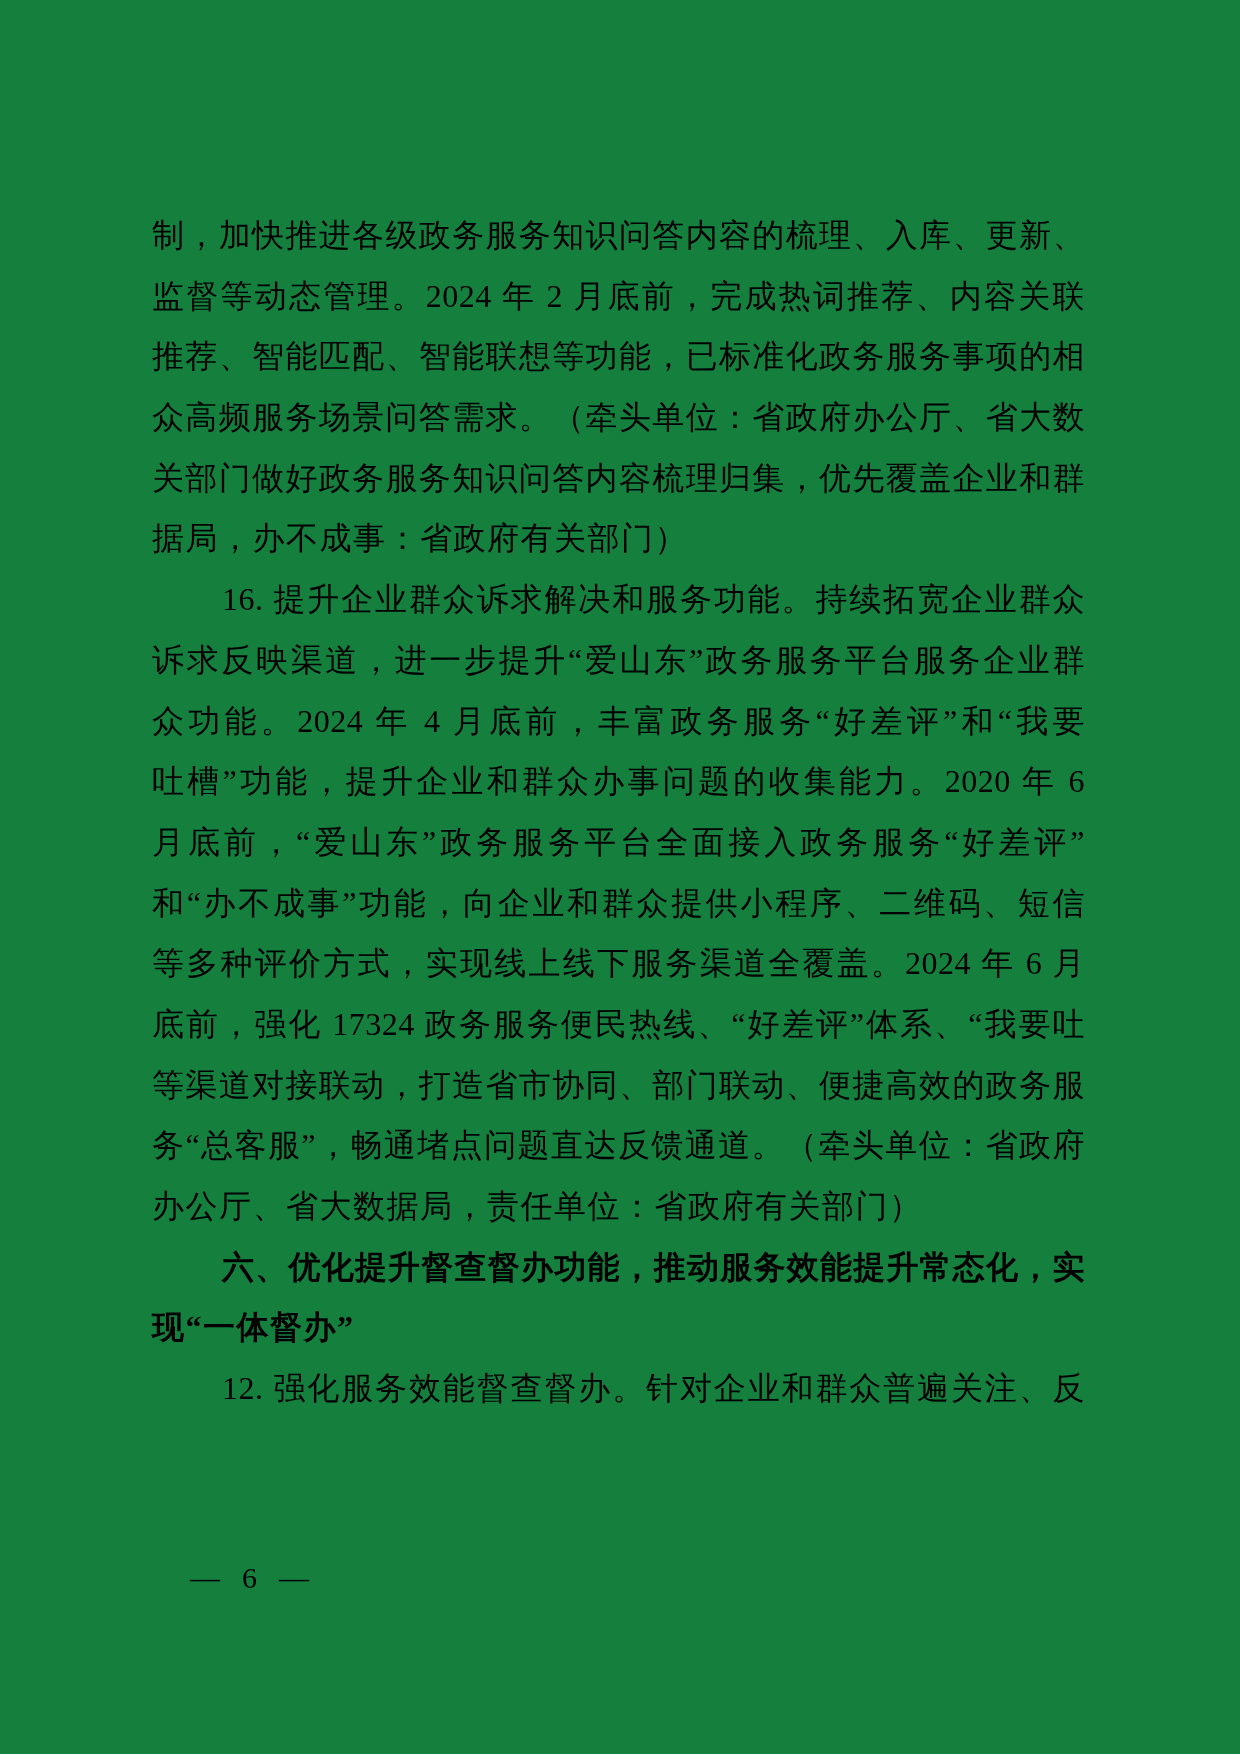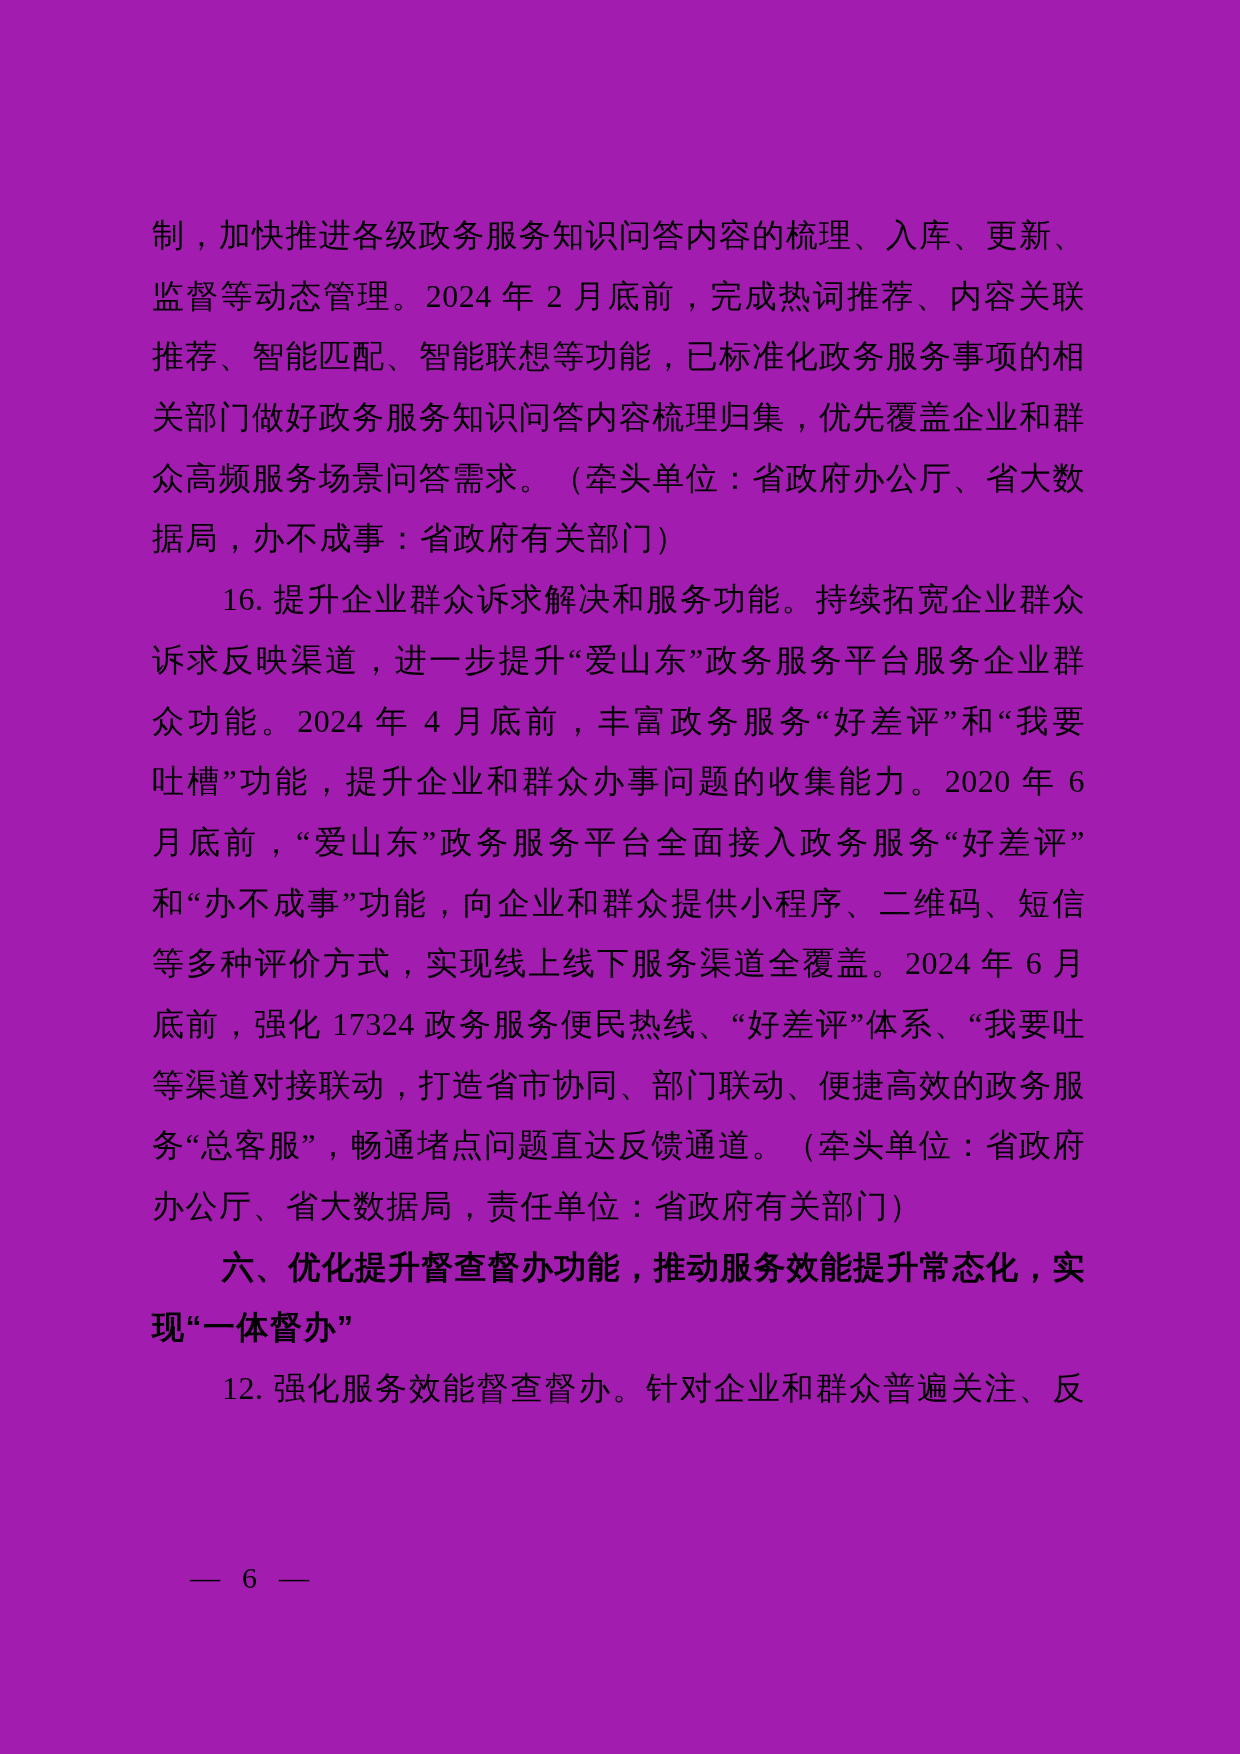--- a/index.html
+++ b/index.html
@@ -4,21 +4,21 @@
 <style>
   html, body {
     margin: 0;
     padding: 0;
     background: #ffffff;
   }
   .page {
     position: relative;
     width: 1240px;
     height: 1754px;
-    background: #a21caf;
+    background: #15803d;
     color: #000000;
     overflow: hidden;
     font-family: "Liberation Serif", "DejaVu Serif", serif;
   }
   .text-block {
     position: absolute;
     left: 152px;
     top: 205px;
     width: 933px;
   }
@@ -32,21 +32,21 @@
     overflow: visible;
   }
   .line.end {
     text-align-last: left;
     letter-spacing: 1.5px;
   }
   .line.indent {
     text-indent: 70px;
   }
   .line.bold {
-    font-family: Liberation Sans, sans-serif;
+    font-family: Liberation Serif, serif;
     font-weight: bold;
   }
   .footer {
     position: absolute;
     left: 190px;
     top: 1548px;
     height: 60px;
     line-height: 60px;
     font-size: 30px;
     display: flex;
@@ -56,22 +56,22 @@
   }
 </style>
 </head>
 <body>
 
 <div class="page">
   <div class="text-block">
     <div class="line">制，加快推进各级政务服务知识问答内容的梳理、入库、更新、</div>
     <div class="line">监督等动态管理。2024 年 2 月底前，完成热词推荐、内容关联</div>
     <div class="line">推荐、智能匹配、智能联想等功能，已标准化政务服务事项的相</div>
+    <div class="line">众高频服务场景问答需求。（牵头单位：省政府办公厅、省大数</div>
     <div class="line">关部门做好政务服务知识问答内容梳理归集，优先覆盖企业和群</div>
-    <div class="line">众高频服务场景问答需求。（牵头单位：省政府办公厅、省大数</div>
     <div class="line end">据局，办不成事：省政府有关部门）</div>
     <div class="line indent">16. 提升企业群众诉求解决和服务功能。持续拓宽企业群众</div>
     <div class="line">诉求反映渠道，进一步提升“爱山东”政务服务平台服务企业群</div>
     <div class="line">众功能。2024 年 4 月底前，丰富政务服务“好差评”和“我要</div>
     <div class="line">吐槽”功能，提升企业和群众办事问题的收集能力。2020 年 6</div>
     <div class="line">月底前，“爱山东”政务服务平台全面接入政务服务“好差评”</div>
     <div class="line">和“办不成事”功能，向企业和群众提供小程序、二维码、短信</div>
     <div class="line">等多种评价方式，实现线上线下服务渠道全覆盖。2024 年 6 月</div>
     <div class="line">底前，强化 17324 政务服务便民热线、“好差评”体系、“我要吐</div>
     <div class="line">等渠道对接联动，打造省市协同、部门联动、便捷高效的政务服</div>

